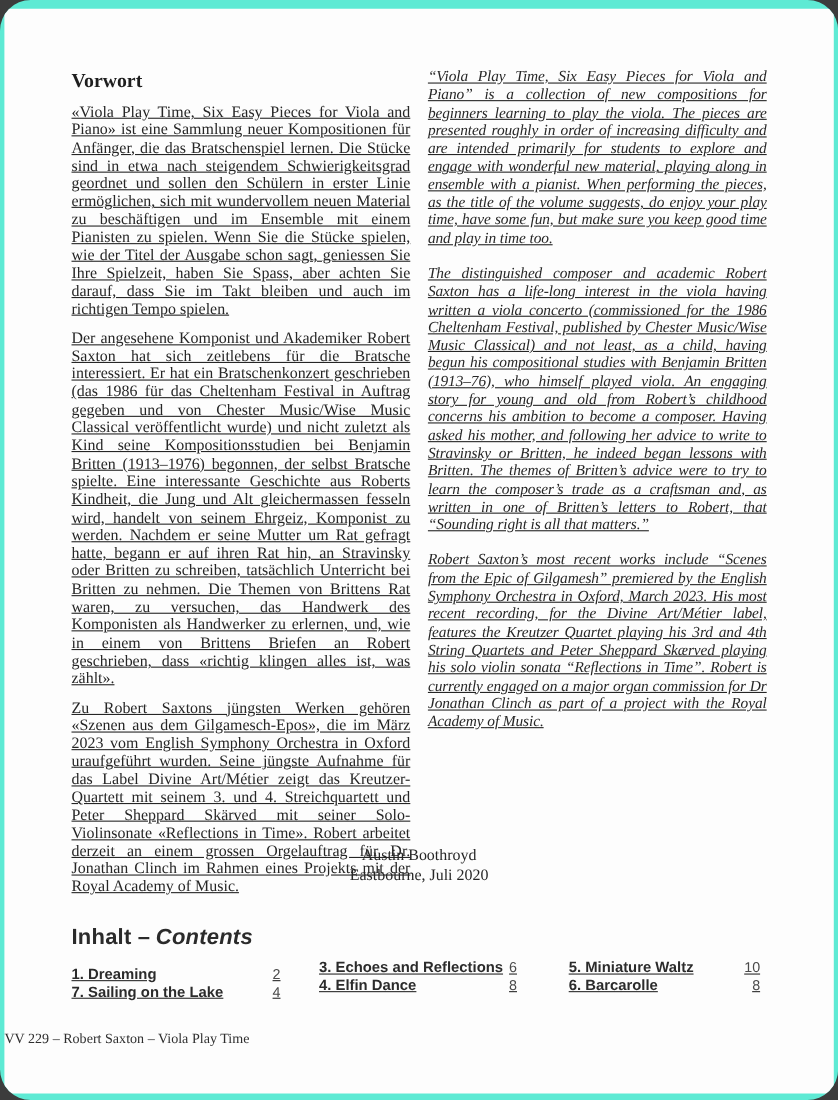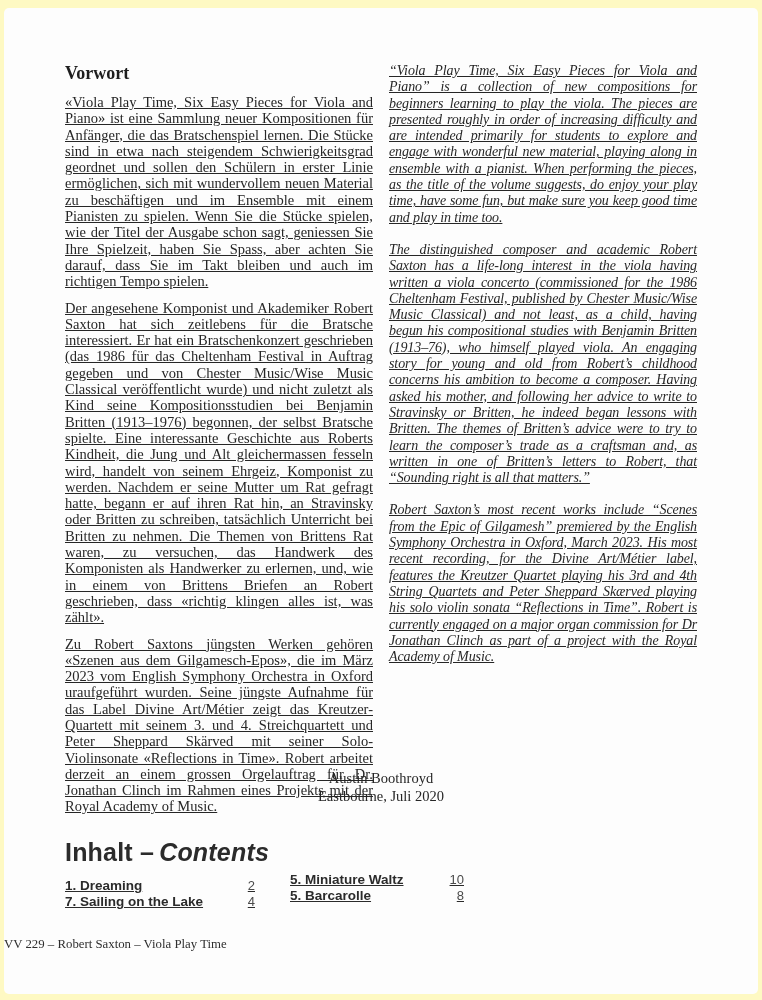--- a/index.html
+++ b/index.html
@@ -7,22 +7,23 @@
     padding: 0;
     width: 762px;
     height: 1000px;
     background: #3c3c3c;
     font-family: "Liberation Serif", serif;
   }
   .frame {
     position: absolute;
     left: 0; top: 0;
     width: 762px; height: 1000px;
-    background: #fef9c3;
+    background: #5eead4;
     overflow: hidden;
+    border-radius: 28px;
   }
   .sheet {
     position: absolute;
     left: 4px; top: 8px; right: 4px; bottom: 6px;
     background: #fdfdfd;
     border-radius: 5px;
   }
   
   .columns {
     position: absolute;
@@ -60,21 +61,21 @@
   }
   
   .toc {
     position: absolute;
     left: 61px; top: 832px;
     width: 636px;
     font-family: "Liberation Sans", sans-serif;
     color: #2b2b2b;
   }
   .toc-heading {
-    font-size: 25px;
+    font-size: 20px;
     font-weight: bold;
     letter-spacing: 0.2px;
     line-height: 24px;
   }
   .toc-heading .toc-heading-en { font-style: italic; margin-left: 5px; }
   .toc-cols { display: flex; margin-top: 8px; text-decoration: underline; }
   .toc-col1 { width: 190px; margin-right: 35px; margin-top: 6px; }
   .toc-col2 { width: 180px; margin-right: 47px; }
   .toc-col3 { width: 174px; }
   .toc-row {
@@ -139,28 +140,38 @@
           <div class="toc-row">
             <span>1. Dreaming</span>
             <span class="toc-page">2</span>
           </div>
           <div class="toc-row">
             <span>7. Sailing on the Lake</span>
             <span class="toc-page">4</span>
           </div>
         </div>
 
+        <div class="toc-col2">
+          <div class="toc-row">
+            <span>3. Echoes and Reflections</span>
+            <span class="toc-page">6</span>
+          </div>
+          <div class="toc-row">
+            <span>4. Elfin Dance</span>
+            <span class="toc-page">8</span>
+          </div>
+        </div>
 
         <div class="toc-col3">
           <div class="toc-row">
             <span>5. Miniature Waltz</span>
             <span class="toc-page">10</span>
           </div>
           <div class="toc-row">
-            <span>5. Barcarolle</span>
+            <span>6. Barcarolle</span>
             <span class="toc-page">8</span>
           </div>
         </div>
 
       </div>
     </div>
 
     <div class="footer">
       <div>VV 229 – Robert Saxton – Viola Play Time</div>
     </div>

